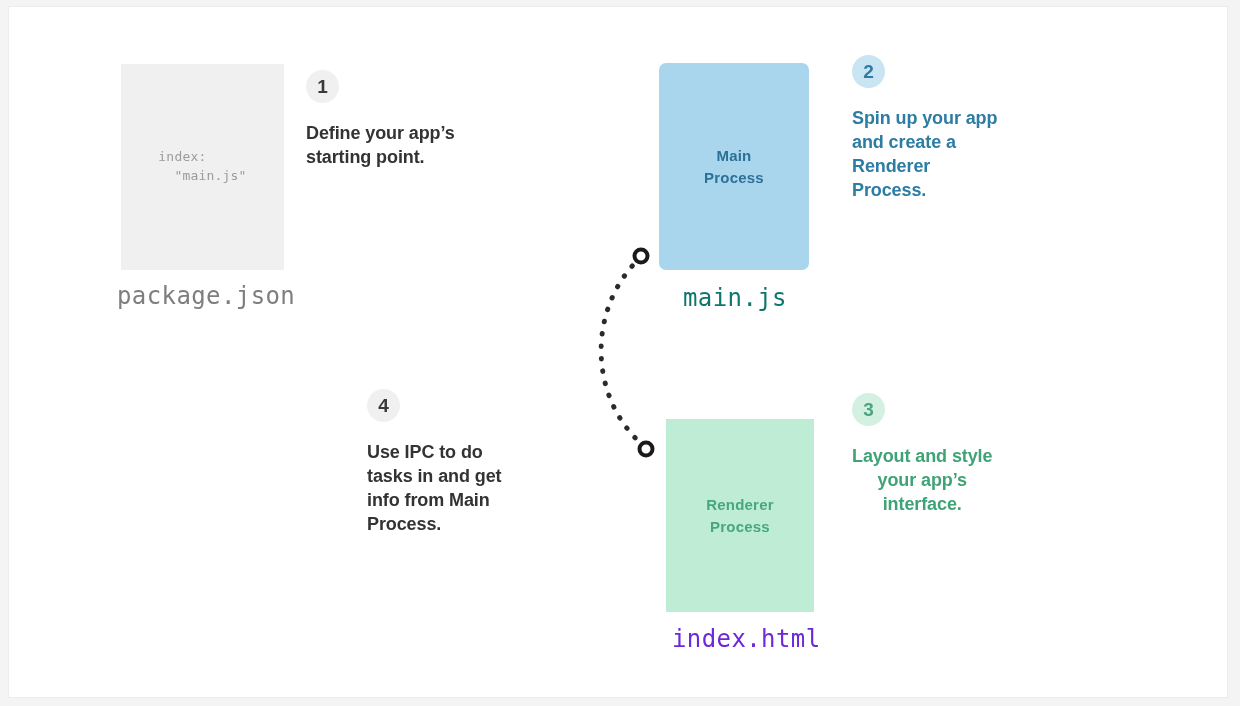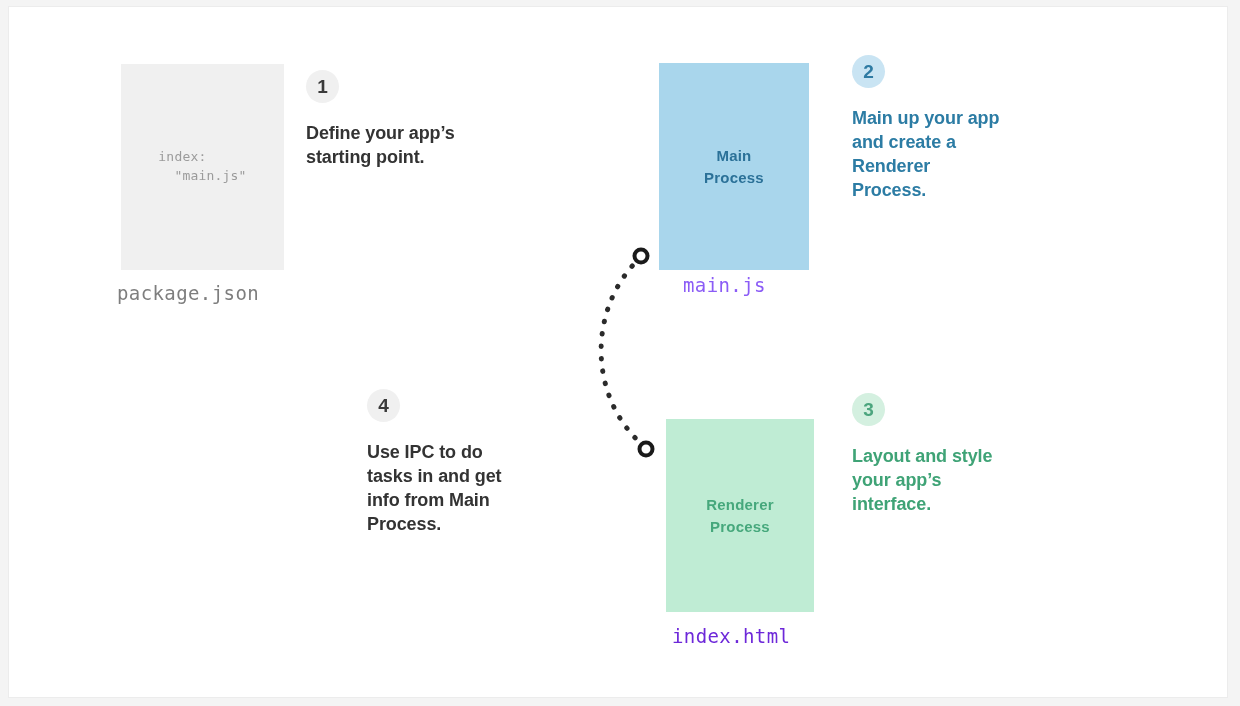--- a/index.html
+++ b/index.html
@@ -50,20 +50,21 @@
     height: 206px;
     background: #f0f0f0;
   }
 
   .box-main {
     left: 650px;
     top: 56px;
     width: 150px;
     height: 207px;
     background: #a9d6ec;
+    border-radius: 7px;
   }
 
   .box-renderer {
     left: 657px;
     top: 412px;
     width: 148px;
     height: 193px;
     background: #bfecd4;
   }
 
@@ -85,33 +86,33 @@
     text-align: center;
     letter-spacing: 0.2px;
   }
   .box-label-inner.blue { color: #2b7198; }
   .box-label-inner.green { color: #46a87c; }
 
   
   .file-caption {
     position: absolute;
     font-family: "DejaVu Sans Mono", "Liberation Mono", monospace;
-    font-size: 19px;
+    font-size: 24px;
     letter-spacing: 0.4px;
     white-space: nowrap;
   }
   .cap-package {
     left: 108px;
     top: 275px;
     color: #7e7e7e;
   }
   .cap-main {
     left: 674px;
-    top: 267px;
-    color: #8b5cf6;
+    top: 277px;
+    color: #0f766e;
   }
   .cap-index {
     left: 663px;
     top: 618px;
     color: #6d28d9;
   }
 
   
   .step {
     position: absolute;
@@ -137,21 +138,21 @@
     margin-top: 18px;
     font-family: "Liberation Sans", sans-serif;
     font-weight: bold;
     font-size: 18px;
     line-height: 1.34;
     letter-spacing: -0.1px;
     white-space: pre-line;
   }
   .step-text.dark  { color: #333333; }
   .step-text.blue  { color: #2c7ca4; }
-  .step-text.green { color: #3fa376; }
+  .step-text.green { color: #3fa376; text-align: center; }
 
   .step-1 { left: 297px; top: 63px; }
   .step-2 { left: 843px; top: 48px; }
   .step-3 { left: 843px; top: 386px; }
   .step-4 { left: 358px; top: 382px; }
 
   
   .connector {
     position: absolute;
     left: 0;
@@ -196,21 +197,21 @@
     <div class="file-caption cap-index">index.html</div>
 
     <div class="step step-1">
       <div class="badge gray">1</div>
       <div class="step-text dark">Define your app’s
 starting point.</div>
     </div>
 
     <div class="step step-2">
       <div class="badge blue">2</div>
-      <div class="step-text blue">Main up your app
+      <div class="step-text blue">Spin up your app
 and create a
 Renderer
 Process.</div>
     </div>
 
     <div class="step step-3">
       <div class="badge green">3</div>
       <div class="step-text green">Layout and style
 your app’s
 interface.</div>

